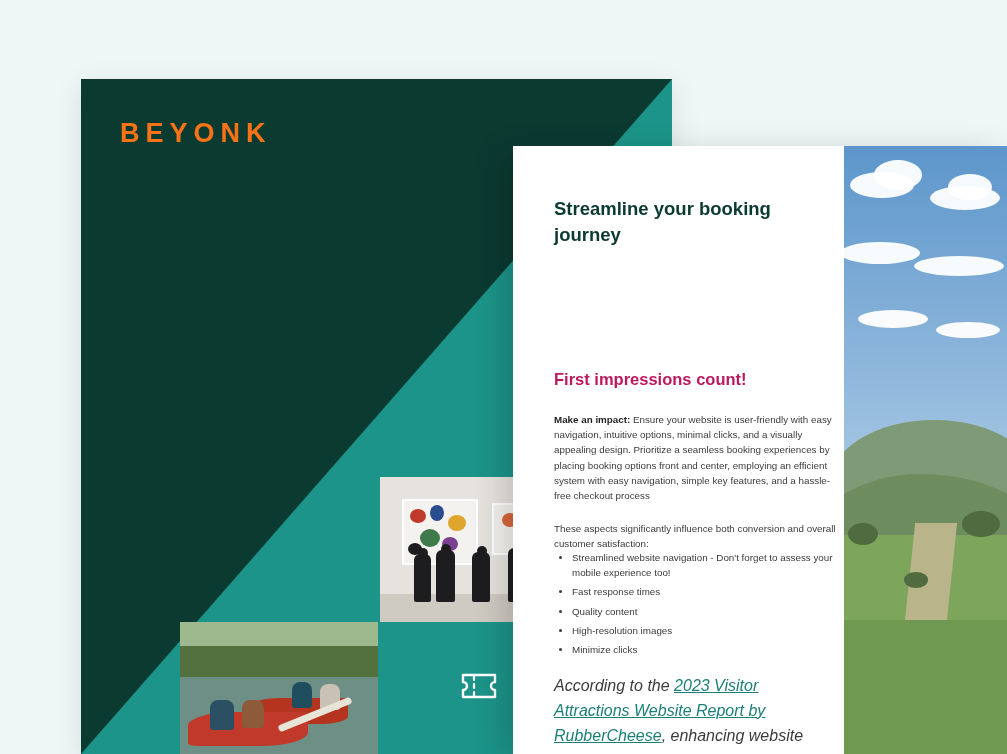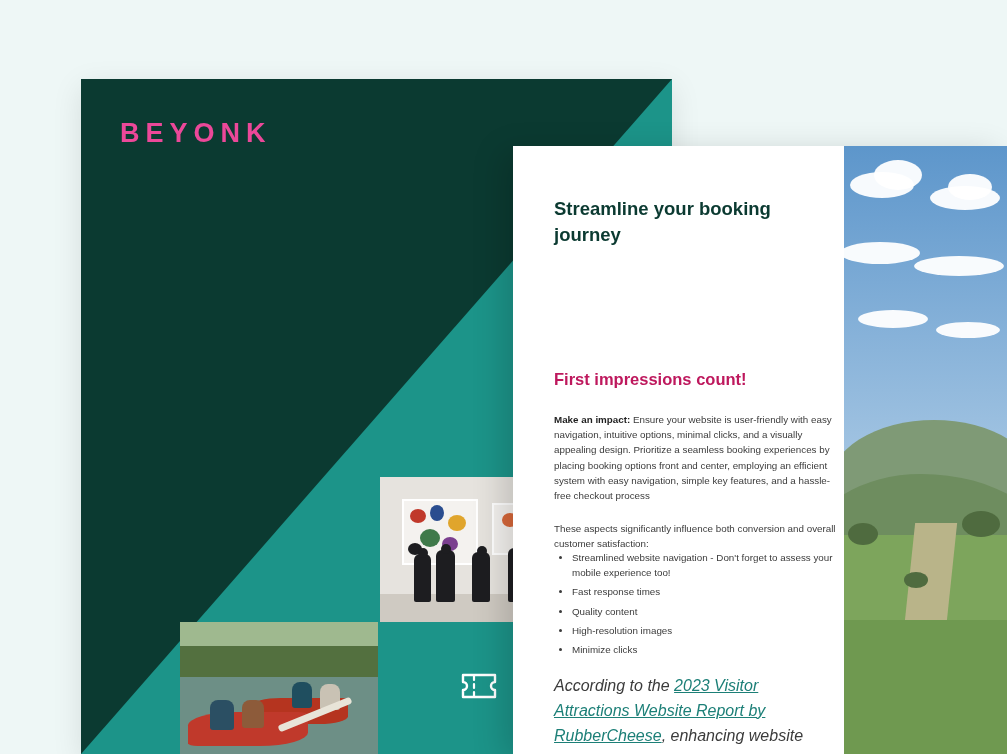--- a/index.html
+++ b/index.html
@@ -36,21 +36,21 @@
     background: #1c9489;
     clip-path: polygon(100% 0, 100% 100%, 0 100%);
   }
   #brand-logo {
     position: absolute;
     left: 39px;
     top: 39px;
     font-size: 27px;
     font-weight: bold;
     letter-spacing: 6px;
-    color: #ec4899;
+    color: #f97316;
     font-family: "Liberation Sans", sans-serif;
   }
   #title-block {
     position: absolute;
     left: 39px;
     top: 97px;
     width: 400px;
     border-left: 4px solid #7fd8c8;
     padding-left: 26px;
   }

